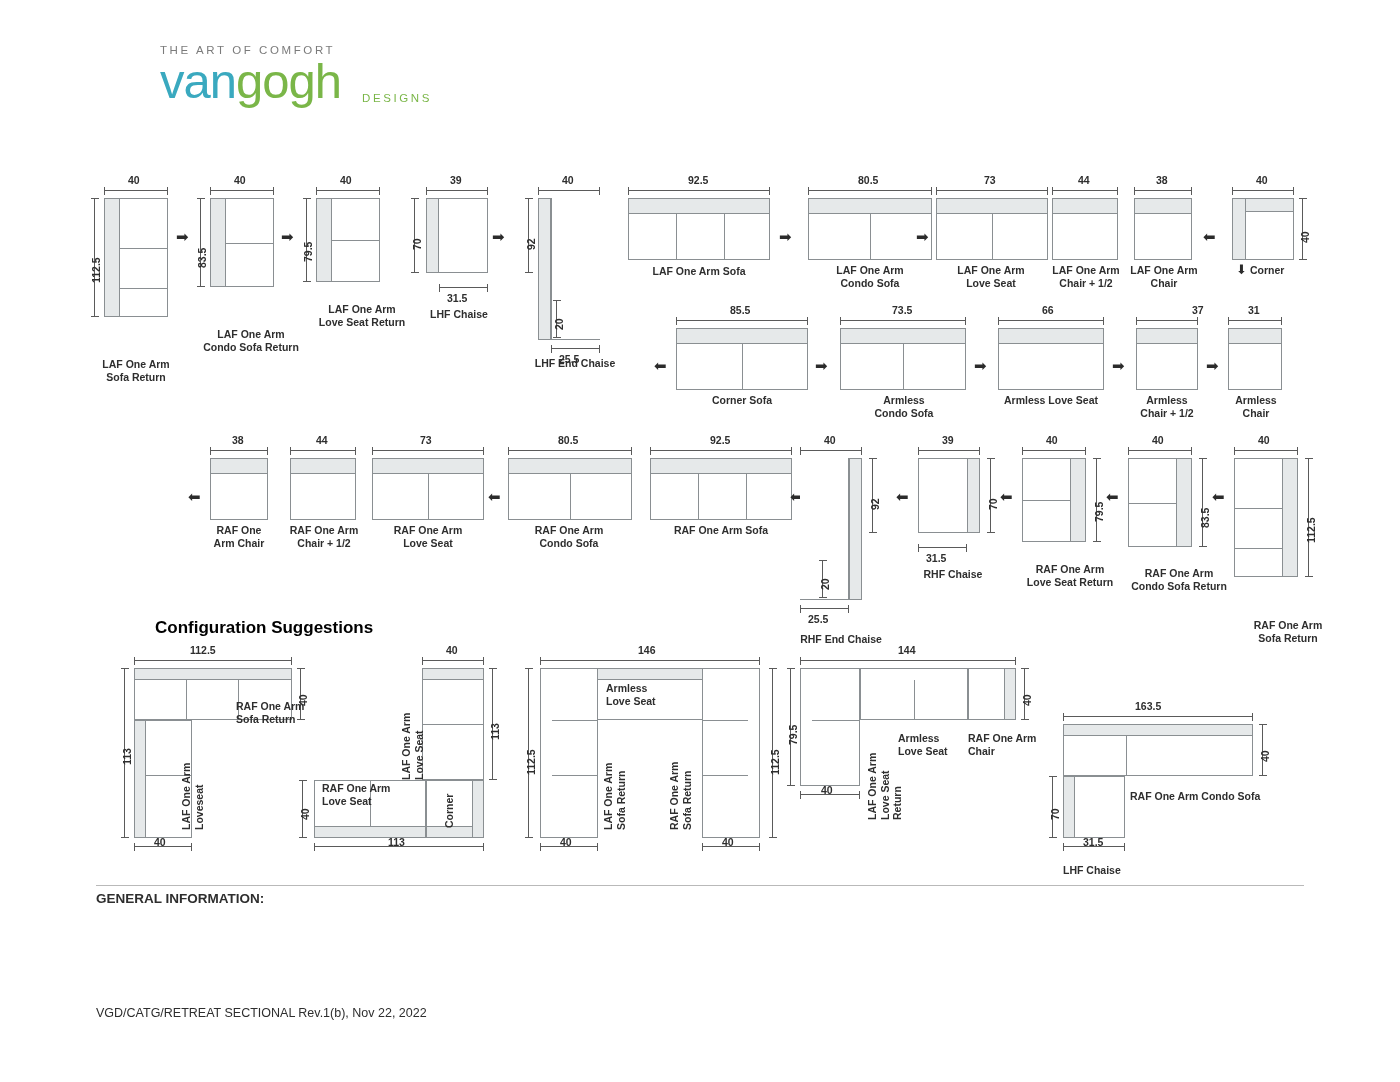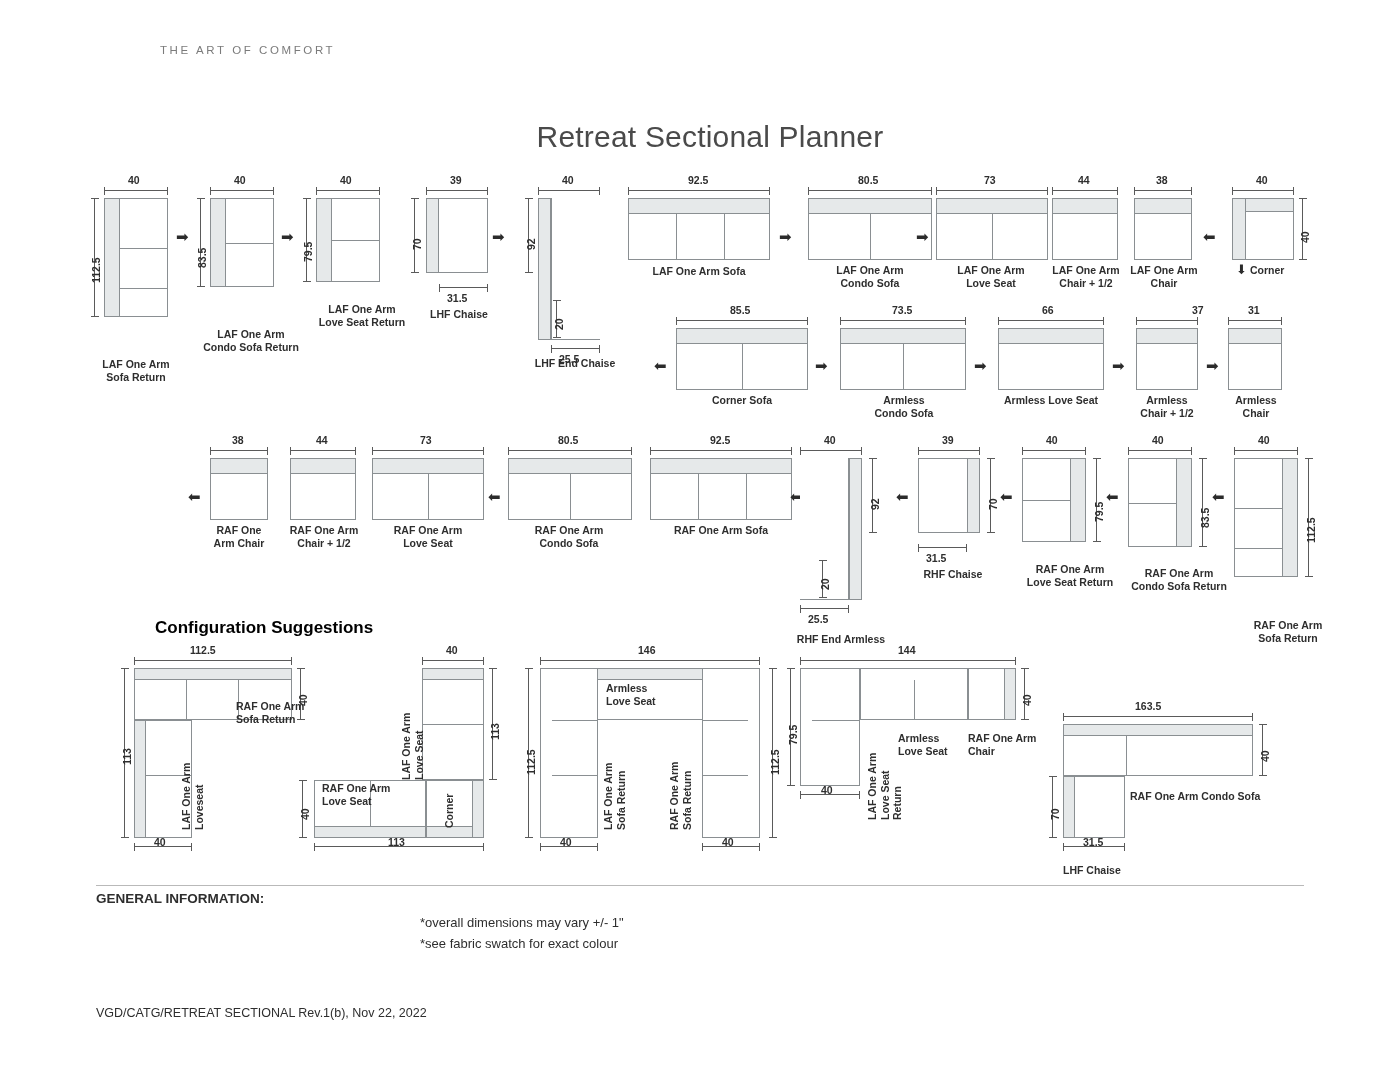--- a/index.html
+++ b/index.html
@@ -83,23 +83,26 @@
   .gi-line{position:absolute;font-size:13px;color:#2e2e2e;white-space:pre-line;line-height:21px;}
   .docid{position:absolute;font-size:12.5px;color:#2e2e2e;}
 </style>
 </head>
 <body>
 
 <div class="page">
 
   <div class="logo">
     <div class="logo-tag">THE ART OF COMFORT</div>
-  </div>
-
-  <div class="title"><span>Retreat Sectional Planner</span></div>
+    <div style="position:relative;">
+      <div class="logo-main"><span class="logo-van">van</span><span class="logo-gogh">gogh</span></div>
+      <div class="logo-designs">DESIGNS</div>
+    </div>
+  </div>
+
 
   <div class="unit">
     <div class="dim dim-h" style="left:104px;top:190px;width:64px;"></div>
     <div class="dimlabel" style="left:128px;top:174px;">40</div>
     <div class="frame" style="left:104px;top:198px;width:64px;height:119px;"></div>
     <div class="frame fill" style="left:104px;top:198px;width:16px;height:119px;"></div>
     <div class="seatline hline" style="left:120px;top:198px;width:48px;"></div>
     <div class="seatline hline" style="left:120px;top:248px;width:48px;"></div>
     <div class="seatline hline" style="left:120px;top:288px;width:48px;"></div>
     <div class="dim dim-v" style="left:94px;top:198px;height:119px;"></div>
@@ -338,21 +341,21 @@
     <div class="frame" style="left:800px;top:458px;width:62px;height:142px;border-left:none;border-bottom:none;"></div>
     <div class="frame fill" style="left:849px;top:458px;width:13px;height:142px;"></div>
     <div class="seatline hline" style="left:800px;top:458px;width:49px;"></div>
     <div class="frame" style="left:800px;top:458px;width:49px;height:142px;border-top:none;border-left:none;"></div>
     <div class="dim dim-v" style="left:872px;top:458px;height:75px;"></div>
     <div class="dimlabel rot" style="left:869px;top:510px;">92</div>
     <div class="dim dim-v" style="left:822px;top:560px;height:38px;"></div>
     <div class="dimlabel rot" style="left:819px;top:590px;">20</div>
     <div class="dim dim-h" style="left:800px;top:608px;width:49px;"></div>
     <div class="dimlabel" style="left:808px;top:613px;">25.5</div>
-    <div class="caption" style="left:776px;top:633px;width:130px;">RHF End Armless</div>
+    <div class="caption" style="left:776px;top:633px;width:130px;">RHF End Chaise</div>
   </div>
   <div class="arrow" style="left:896px;top:489px;">⬅</div>
 
   <div class="unit">
     <div class="dim dim-h" style="left:918px;top:450px;width:62px;"></div>
     <div class="dimlabel" style="left:942px;top:434px;">39</div>
     <div class="frame" style="left:918px;top:458px;width:62px;height:75px;"></div>
     <div class="frame fill" style="left:967px;top:458px;width:13px;height:75px;"></div>
     <div class="seatline hline" style="left:918px;top:458px;width:49px;"></div>
     <div class="dim dim-v" style="left:990px;top:458px;height:75px;"></div>
@@ -523,17 +526,15 @@
     <div class="dim dim-v" style="left:1262px;top:724px;height:52px;"></div>
     <div class="dimlabel rot" style="left:1259px;top:762px;">40</div>
     <div class="dim dim-h" style="left:1063px;top:846px;width:62px;"></div>
     <div class="dimlabel" style="left:1083px;top:836px;">31.5</div>
     <div class="caption left" style="left:1130px;top:790px;width:160px;">RAF One Arm Condo Sofa</div>
     <div class="caption left" style="left:1063px;top:864px;width:90px;">LHF Chaise</div>
   </div>
 
   <div class="rule" style="left:96px;top:885px;width:1208px;"></div>
   <div class="gi-title" style="left:96px;top:891px;">GENERAL INFORMATION:</div>
-  <div class="gi-line" style="left:420px;top:912px;width:340px;">*overall dimensions may vary +/- 1"
-*see fabric swatch for exact colour</div>
   <div class="docid" style="left:96px;top:1006px;">VGD/CATG/RETREAT SECTIONAL Rev.1(b), Nov 22, 2022</div>
 
 </div>
 
 </body></html>

